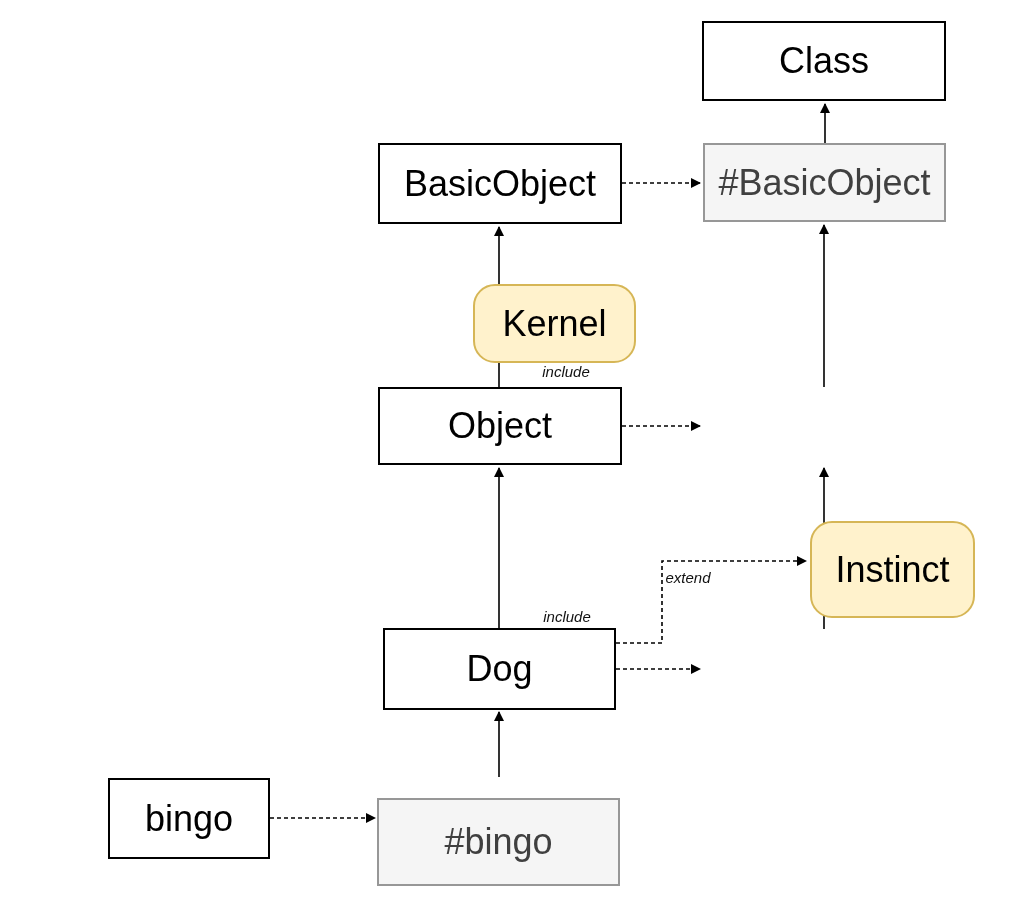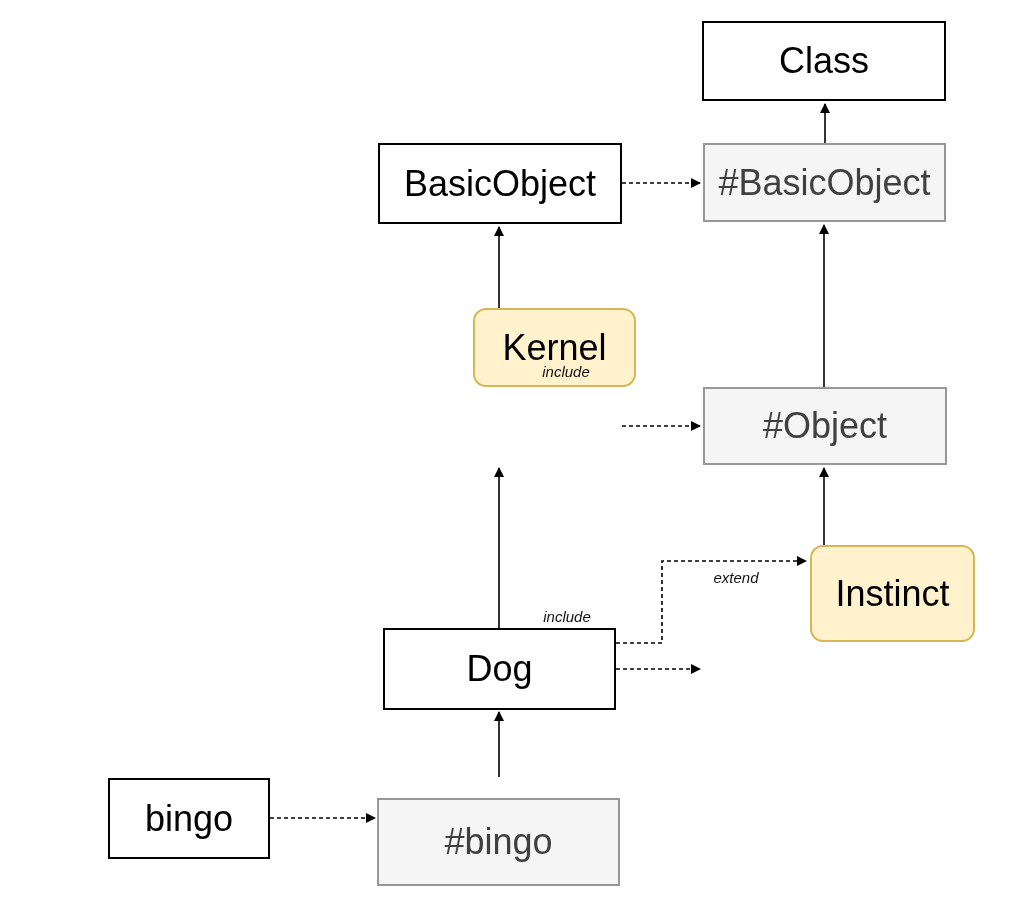--- a/index.html
+++ b/index.html
@@ -13,21 +13,21 @@
     white-space:nowrap;
   }
   .node.singleton{
     background:var(--singleton-fill,#f5f5f5);
     border-color:var(--singleton-border,#979797);
     color:var(--singleton-text,#404040);
   }
   .node.module{
     background:var(--module-fill,#fff2cc);
     border-color:var(--module-border,#d6b656);
-    border-radius:13px;color:#000;margin-top:24px;
+    border-radius:22px;color:#000;
   }
   .edge-label{
     position:absolute;transform:translate(-50%,-50%);
     font-size:15px;color:#111;white-space:nowrap;font-style:italic;
   }
 </style>
 </head>
 <body>
 
 <div class="canvas">
@@ -63,24 +63,24 @@
   </div>
 
   <div class="node singleton" style="left:703px;top:143px;width:243px;height:79px">
     <span>#BasicObject</span>
   </div>
 
   <div class="node module" style="left:473px;top:284px;width:163px;height:79px">
     <span>Kernel</span>
   </div>
 
+  <div class="node" style="left:378px;top:387px;width:244px;height:78px">
+    <span>Object</span>
+  </div>
 
-  <div class="node singleton" style="left:703px;top:387px;width:244px;height:78px">
-    <span>#Object</span>
-  </div>
 
 
   <div class="node module" style="left:810px;top:521px;width:165px;height:97px">
     <span>Instinct</span>
   </div>
 
   <div class="node" style="left:383px;top:628px;width:233px;height:82px">
     <span>Dog</span>
   </div>
 
@@ -88,15 +88,15 @@
   <div class="node" style="left:108px;top:778px;width:162px;height:81px">
     <span>bingo</span>
   </div>
 
   <div class="node singleton" style="left:377px;top:798px;width:243px;height:88px">
     <span>#bingo</span>
   </div>
 
   <div class="edge-label" style="left:566px;top:371px">include</div>
   <div class="edge-label" style="left:567px;top:616px">include</div>
-  <div class="edge-label" style="left:736px;top:577px">extend</div>
+  <div class="edge-label" style="left:688px;top:577px">extend</div>
 
 </div>
 
 </body></html>

